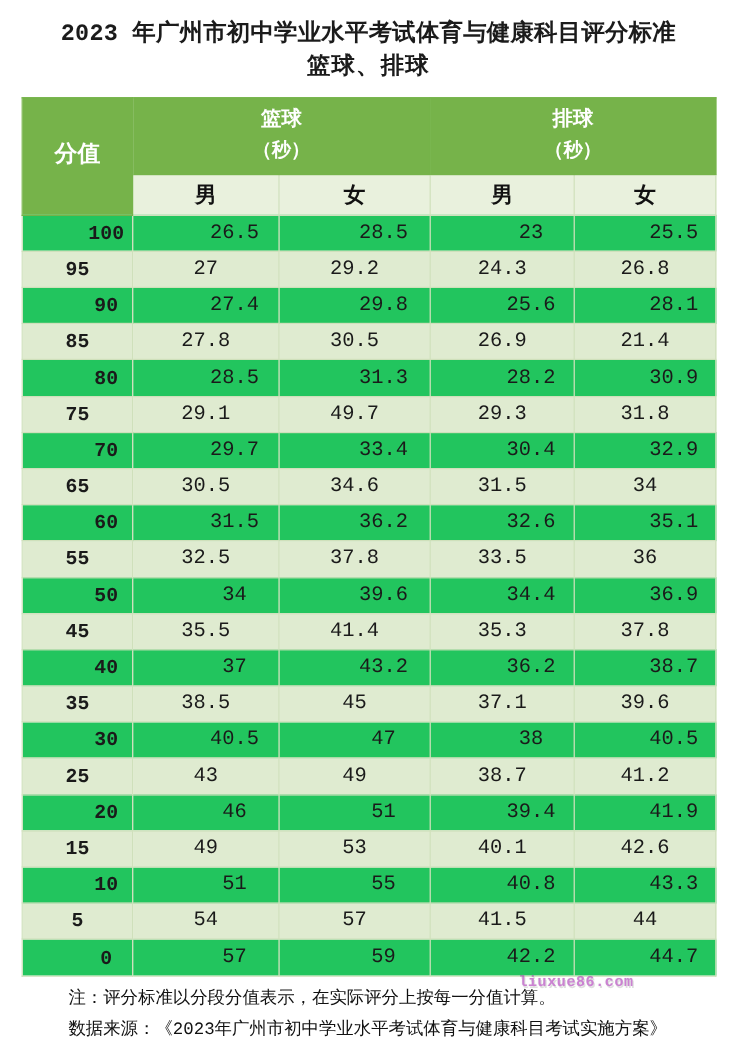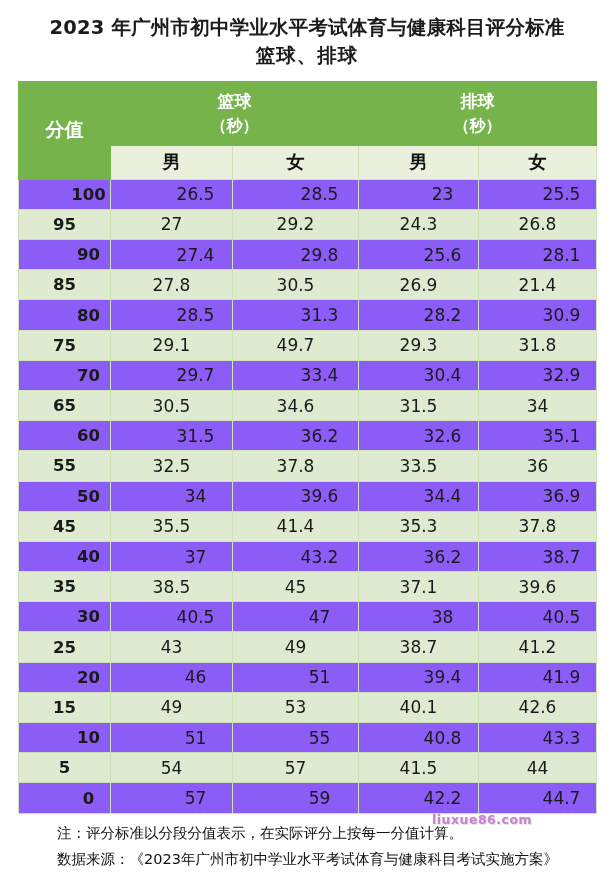--- a/index.html
+++ b/index.html
@@ -9,20 +9,21 @@
     background: #ffffff;
     font-family: "DejaVu Sans", "Liberation Sans", sans-serif;
     overflow: hidden;
   }
   .page {
     position: relative;
     width: 614px;
     height: 881px;
     background: #ffffff;
     padding: 0;
+    font-family: Liberation Mono, monospace;
   }
 
   
   .title-block {
     padding: 14px 30px 10px 30px;
     text-align: center;
   }
   .title-line {
     font-size: 19.5px;
     font-weight: bold;
@@ -81,21 +82,21 @@
     font-size: 17px;
     color: #1a1a1a;
     height: 30.2px;
     padding: 0;
     font-weight: normal;
   }
   td.cell.score {
     font-weight: bold;
     font-size: 16.5px;
   }
-  tr.odd td.cell { background: #8b5cf6; padding-left: 48px; }
+  tr.odd td.cell { background: #22c55e; padding-left: 48px; }
   tr.even td.cell { background: #dfebd0; }
 
   
   col.c-score { width: 92px; }
   col.c-d1 { width: 122px; }
   col.c-d2 { width: 126px; }
   col.c-d3 { width: 120px; }
   col.c-d4 { width: 118px; }
 
   

